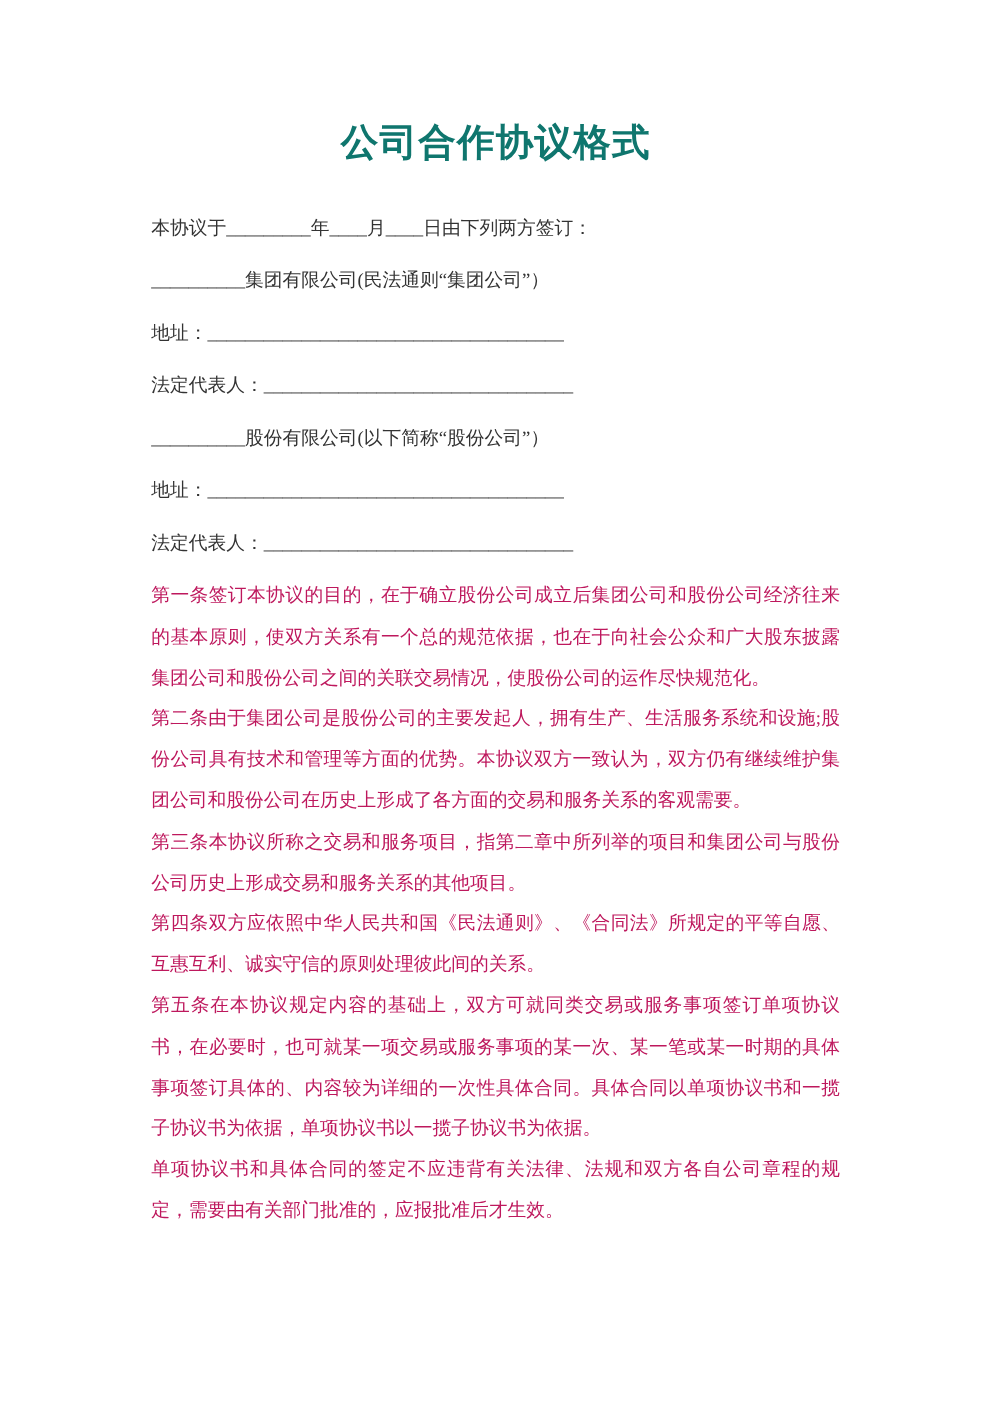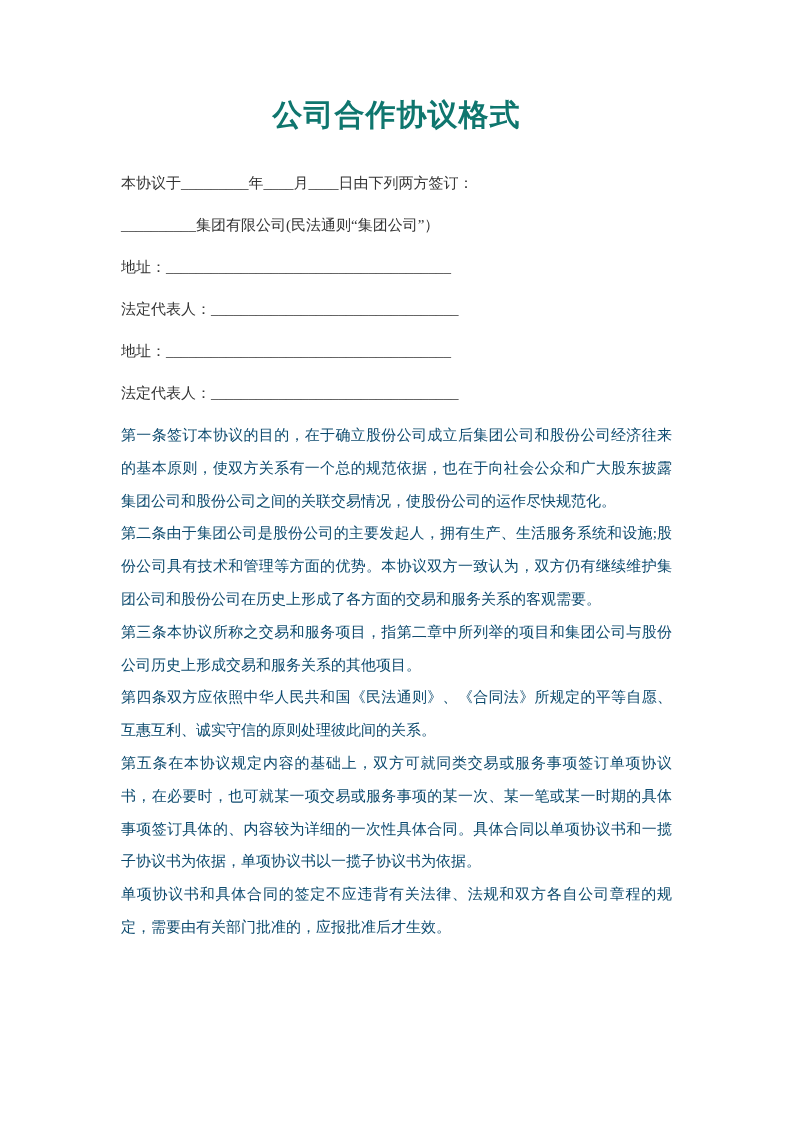--- a/index.html
+++ b/index.html
@@ -44,35 +44,36 @@
   .body-section {
     margin-top: 3px;
   }
   .body-section p {
     margin: 0;
     padding: 0;
     font-size: 15px;
     line-height: 32.8px;
     text-align: justify;
     text-justify: inter-ideograph;
-    color: #0c4a6e;
+    color: #be185d;
   }
 </style>
 </head>
 <body>
 
 <div class="page">
 
   <h1 class="doc-title">公司合作协议格式</h1>
 
   <section class="intro-section">
     <p>本协议于_________年____月____日由下列两方签订：</p>
     <p>__________集团有限公司(民法通则“集团公司”）</p>
     <p>地址：______________________________________</p>
     <p>法定代表人：_________________________________</p>
+    <p>__________股份有限公司(以下简称“股份公司”）</p>
     <p>地址：______________________________________</p>
     <p>法定代表人：_________________________________</p>
   </section>
 
   <section class="body-section">
     <p>第一条签订本协议的目的，在于确立股份公司成立后集团公司和股份公司经济往来的基本原则，使双方关系有一个总的规范依据，也在于向社会公众和广大股东披露集团公司和股份公司之间的关联交易情况，使股份公司的运作尽快规范化。</p>
     <p>第二条由于集团公司是股份公司的主要发起人，拥有生产、生活服务系统和设施;股份公司具有技术和管理等方面的优势。本协议双方一致认为，双方仍有继续维护集团公司和股份公司在历史上形成了各方面的交易和服务关系的客观需要。</p>
     <p>第三条本协议所称之交易和服务项目，指第二章中所列举的项目和集团公司与股份公司历史上形成交易和服务关系的其他项目。</p>
     <p>第四条双方应依照中华人民共和国《民法通则》、《合同法》所规定的平等自愿、互惠互利、诚实守信的原则处理彼此间的关系。</p>
     <p>第五条在本协议规定内容的基础上，双方可就同类交易或服务事项签订单项协议书，在必要时，也可就某一项交易或服务事项的某一次、某一笔或某一时期的具体事项签订具体的、内容较为详细的一次性具体合同。具体合同以单项协议书和一揽子协议书为依据，单项协议书以一揽子协议书为依据。</p>

